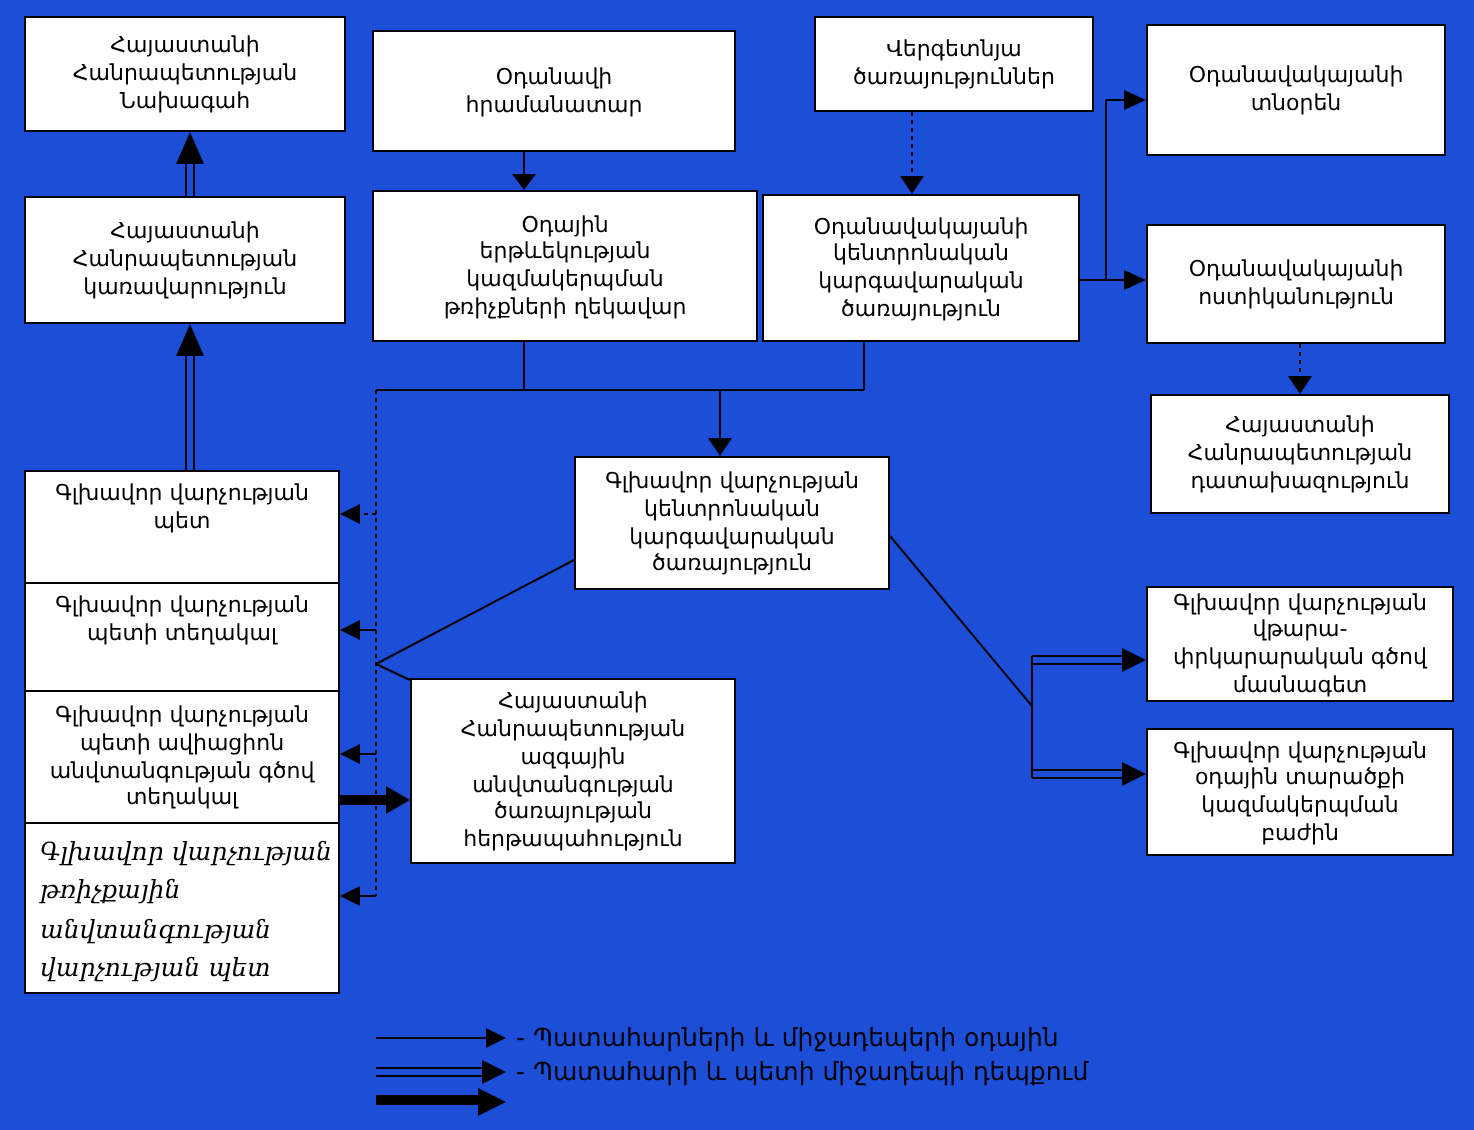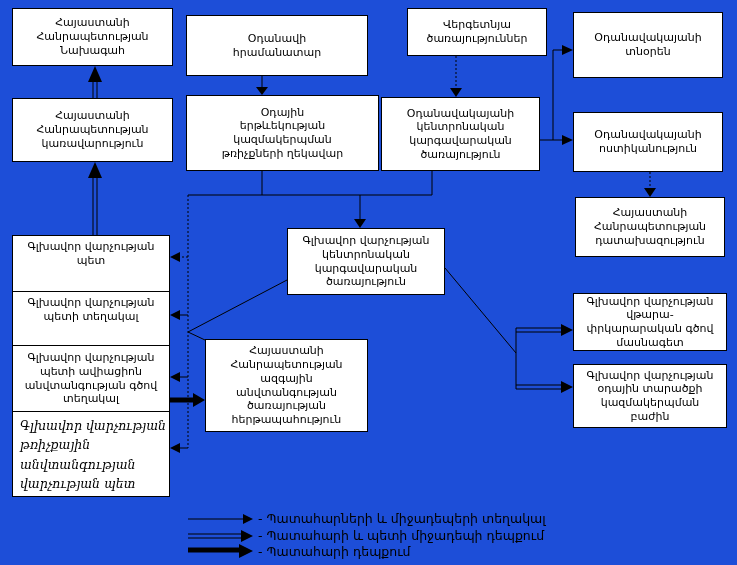--- a/index.html
+++ b/index.html
@@ -158,16 +158,15 @@
 հերթապահություն</div>
   <div class="node" style="left:573px;top:293px;width:154px;height:58px;">Գլխավոր վարչության
 վթարա-
 փրկարարական գծով
 մասնագետ</div>
   <div class="node" style="left:573px;top:364px;width:154px;height:64px;">Գլխավոր վարչության
 օդային տարածքի
 կազմակերպման
 բաժին</div>
 
-  <div class="legend-row" style="left:258px;top:511px;">- Պատահարների և միջադեպերի տեղակալ</div>
+  <div class="legend-row" style="left:258px;top:511px;">- Պատահարների և միջադեպերի օդային</div>
   <div class="legend-row" style="left:258px;top:528px;">- Պատահարի և պետի միջադեպի դեպքում</div>
-  <div class="legend-row" style="left:258px;top:544px;">- Պատահարի դեպքում</div>
 </div>
 
 </body></html>

